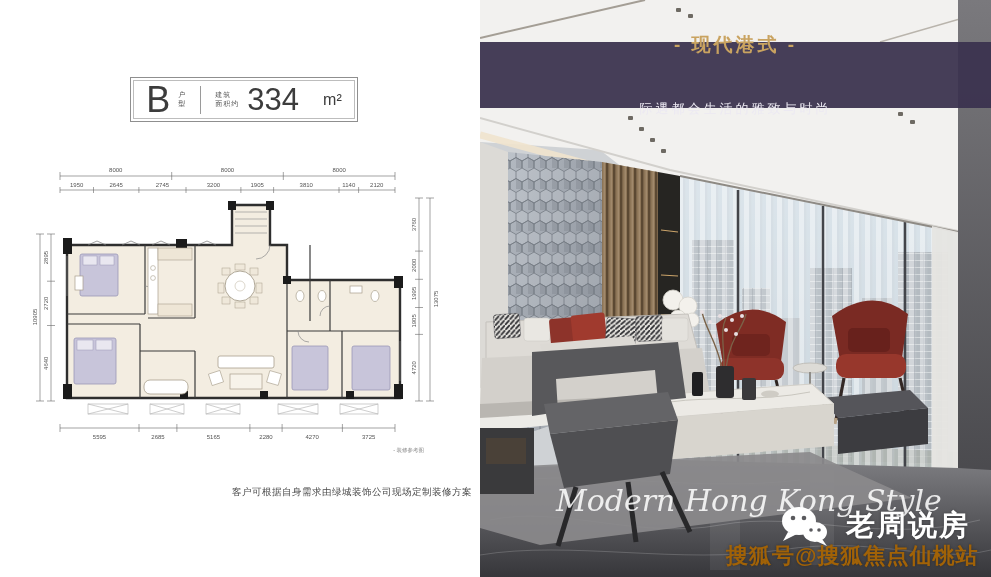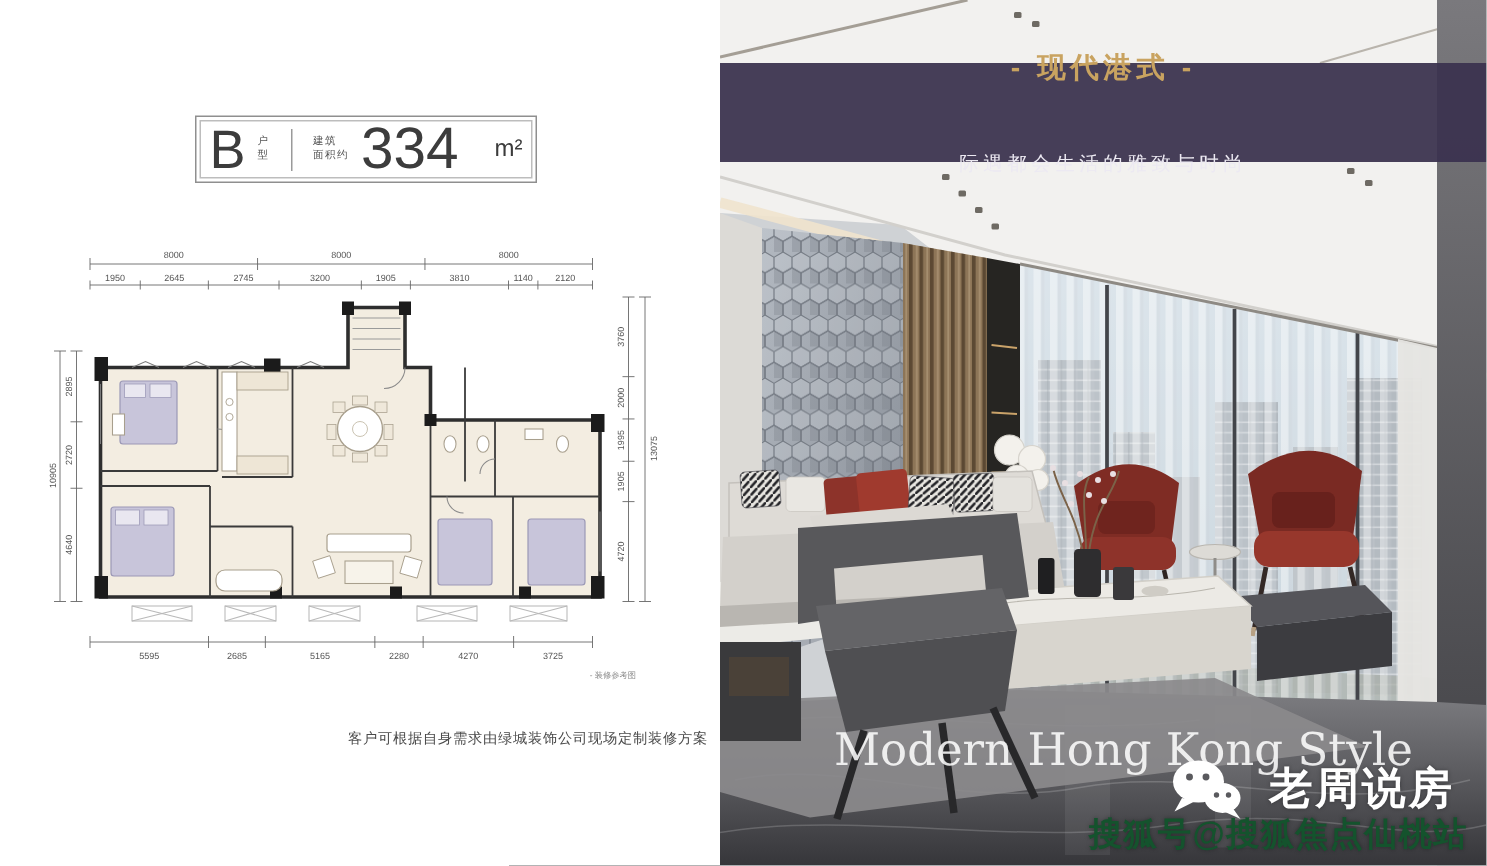--- a/index.html
+++ b/index.html
@@ -7,41 +7,41 @@
          font-family:"Liberation Sans",sans-serif;}
   
   .title-box{position:absolute;left:130px;top:77px;width:228px;height:45px;
              border:1px solid #8f8f8f;box-sizing:border-box;background:#fff;}
   .title-inner{position:absolute;inset:2px;border:1px solid #bdbdbd;
                display:flex;align-items:center;justify-content:center;gap:8px;color:#3c3c3c;}
   .unit-letter{font-size:36px;line-height:1;font-weight:400;}
   .stack{display:flex;flex-direction:column;justify-content:center;line-height:1.25;}
   .stack span{font-size:7px;color:#555;letter-spacing:1px;}
   .vdiv{width:1px;height:28px;background:#9a9a9a;margin:0 6px;}
-  .area-value{font-size:39px;line-height:1;}
+  .area-value{font-size:31px;line-height:1;}
   .area-unit{font-size:16px;margin-left:16px;align-self:center;}
   .disclaimer{position:absolute;left:0;top:486px;width:472px;text-align:right;
               font-size:9.5px;color:#4a4a4a;letter-spacing:0.5px;}
   .plan-svg{position:absolute;left:30px;top:156px;}
   .plan-svg text{font-size:6px;fill:#555;}
   .plan-svg .tiny{font-size:5.5px;fill:#8a8a8a;}
   
   .photo{position:absolute;left:480px;top:0;width:511px;height:577px;background:#c9ccd0;}
   .banner{position:absolute;left:480px;top:42px;width:511px;height:66px;
           background:rgba(58,50,79,0.94);display:flex;flex-direction:column;
           align-items:center;justify-content:center;gap:35px;}
   .banner-title{color:#c9a360;font-size:19px;font-weight:bold;letter-spacing:3px;}
   .banner-sub{color:#ece9f2;font-size:13px;letter-spacing:3px;margin-top:7px;}
   .watermark{position:absolute;left:556px;top:483px;width:400px;
-             font-family:"DejaVu Serif",serif;font-size:30px;
+             font-family:"DejaVu Serif",serif;font-style:italic;font-size:30px;
              color:rgba(255,255,255,0.86);white-space:nowrap;}
   .brand-row{position:absolute;left:780px;top:505px;display:flex;align-items:center;gap:18px;}
   .brand-name{color:#fff;font-size:29px;font-weight:bold;letter-spacing:2px;
               text-shadow:0 0 3px rgba(0,0,0,0.35);}
-  .brand-handle{position:absolute;left:726px;top:541px;color:#14532d;font-size:22px;
+  .brand-handle{position:absolute;left:726px;top:541px;color:#a16207;font-size:22px;
                 font-weight:bold;letter-spacing:1px;text-shadow:0 0 3px rgba(0,0,0,0.35);}
 </style>
 </head>
 <body>
 
 <div id="stage">
 
   <div class="title-box">
     <div class="title-inner">
       <span class="unit-letter">B</span>

